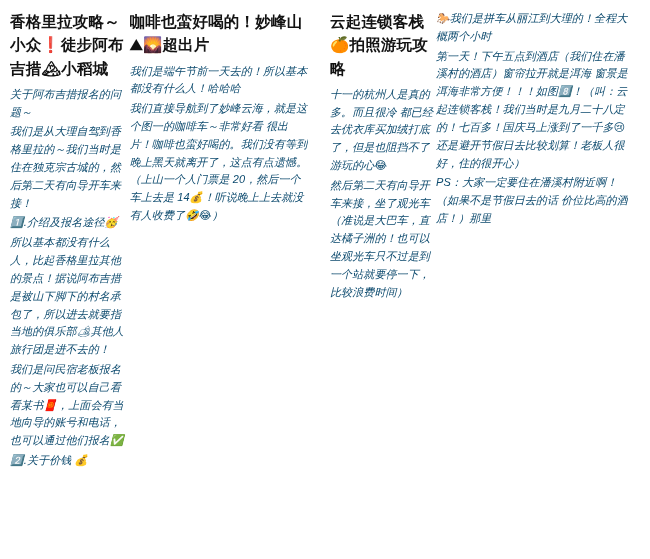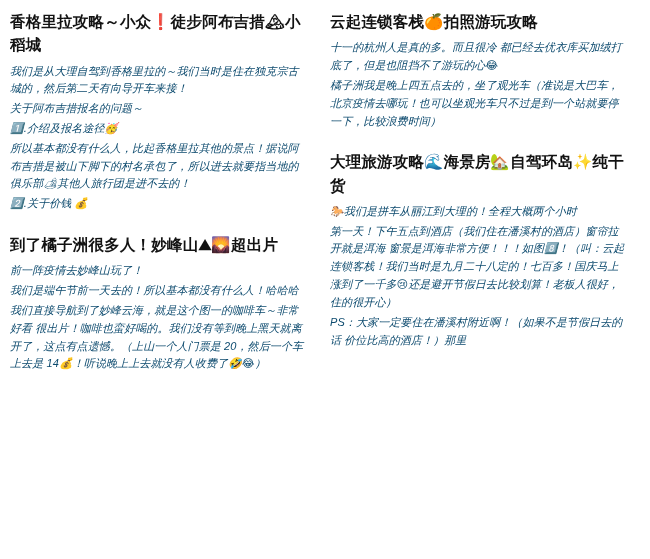--- a/index.html
+++ b/index.html
@@ -20,21 +20,21 @@
     box-sizing: border-box;
     padding: 10px 10px 0 10px;
     display: flex;
     flex-direction: row;
     gap: 22px;
     overflow: hidden;
   }
   .column {
     width: 298px;
     display: flex;
-    flex-direction: column;
+    flex-direction: row;
     overflow: hidden;
   }
   .article {
     margin-bottom: 12px;
   }
   .article-title {
     font-size: 15.5px;
     font-weight: bold;
     line-height: 1.5;
     color: #121212;
@@ -55,55 +55,54 @@
 </head>
 <body>
 
 <div class="page">
 
   <div class="column">
 
     <div class="article">
       <h2 class="article-title">香格里拉攻略～小众❗徒步阿布吉措🏔小稻城</h2>
       <div class="article-body">
+        <p>关于阿布吉措报名的问题～</p>
         <p>我们是从大理自驾到香格里拉的～我们当时是住在独克宗古城的，然后第二天有向导开车来接！</p>
-        <p>关于阿布吉措报名的问题～</p>
         <p>1️⃣.介绍及报名途径🥳</p>
         <p>所以基本都没有什么人，比起香格里拉其他的景点！据说阿布吉措是被山下脚下的村名承包了，所以进去就要指当地的俱乐部🏕其他人旅行团是进不去的！</p>
+        <p>我们是问民宿老板报名的～大家也可以自己看看某书🧧，上面会有当地向导的账号和电话，也可以通过他们报名✅</p>
         <p>2️⃣.关于价钱 💰</p>
       </div>
     </div>
 
     <div class="spacer-sm"></div>
 
     <div class="article">
-      <h2 class="article-title">到了橘子洲很多人！妙峰山⛰🌄超出片</h2>
+      <h2 class="article-title">咖啡也蛮好喝的！妙峰山⛰🌄超出片</h2>
       <div class="article-body">
-        <p>前一阵疫情去妙峰山玩了！</p>
         <p>我们是端午节前一天去的！所以基本都没有什么人！哈哈哈</p>
         <p>我们直接导航到了妙峰云海，就是这个图一的咖啡车～非常好看 很出片！咖啡也蛮好喝的。我们没有等到晚上黑天就离开了，这点有点遗憾。（上山一个人门票是 20，然后一个车上去是 14💰！听说晚上上去就没有人收费了🤣😂）</p>
       </div>
     </div>
 
   </div>
 
   <div class="column">
 
     <div class="article">
       <h2 class="article-title">云起连锁客栈🍊拍照游玩攻略</h2>
       <div class="article-body">
         <p>十一的杭州人是真的多。而且很冷 都已经去优衣库买加绒打底了，但是也阻挡不了游玩的心😂</p>
-        <p>橘子洲我是晚上四五点去的，坐了观光车（准说是大巴车，北京疫情去哪玩！也可以坐观光车只不过是到一个站就要停一下，比较浪费时间）</p>
+        <p>然后第二天有向导开车来接，坐了观光车（准说是大巴车，直达橘子洲的！也可以坐观光车只不过是到一个站就要停一下，比较浪费时间）</p>
       </div>
     </div>
 
     <div class="spacer-sm"></div>
 
     <div class="article">
-      <h2 class="article-title">大理旅游攻略🌊海景房🏡自驾环岛✨纯干货</h2>
       <div class="article-body">
         <p>🐎我们是拼车从丽江到大理的！全程大概两个小时</p>
         <p>第一天！下午五点到酒店（我们住在潘溪村的酒店）窗帘拉开就是洱海 窗景是洱海非常方便！！！如图8️⃣！（叫：云起连锁客栈！我们当时是九月二十八定的！七百多！国庆马上涨到了一千多😢还是避开节假日去比较划算！老板人很好，住的很开心）</p>
         <p>PS：大家一定要住在潘溪村附近啊！（如果不是节假日去的话 价位比高的酒店！）那里</p>
       </div>
     </div>
 
   </div>
 
 </div>

